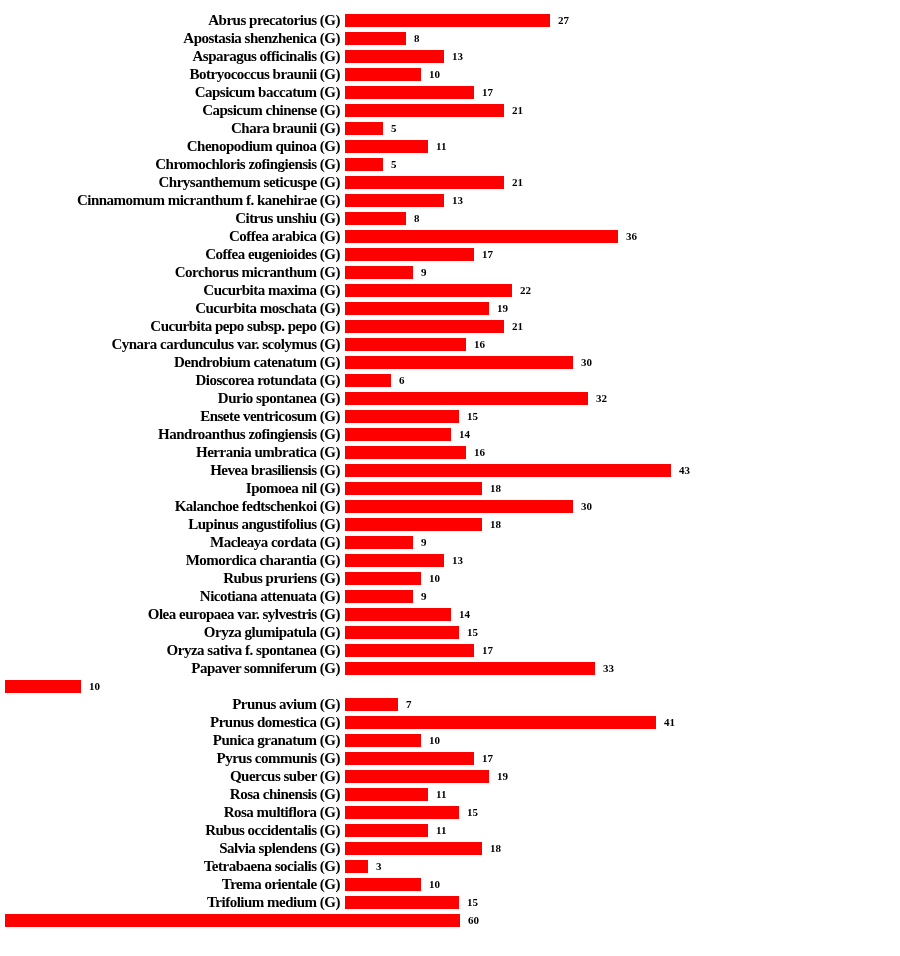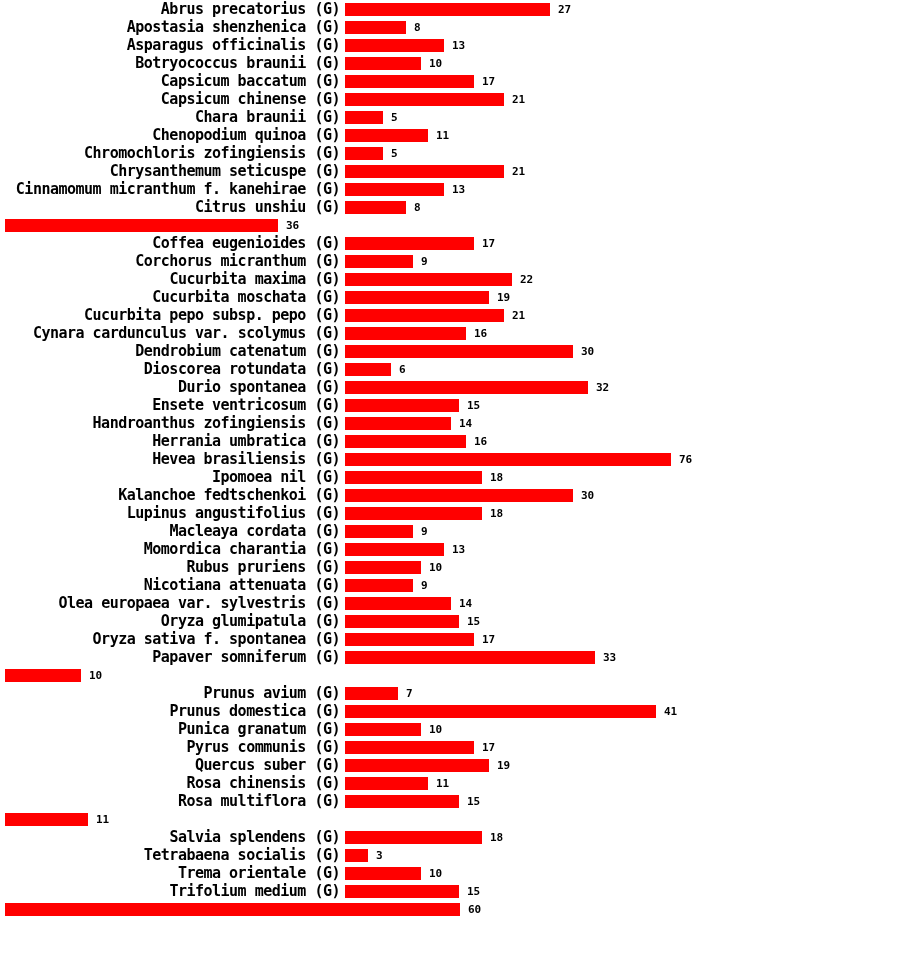--- a/index.html
+++ b/index.html
@@ -9,20 +9,22 @@
   }
   #canvas {
     position: relative;
     width: 900px;
     height: 956px;
     background: #ffffff;
     overflow: hidden;
     font-family: "DejaVu Sans Mono", monospace;
   }
   #chart {
+    padding-top: 11px;
+    font-family: Liberation Serif, serif;
   }
   .row {
     display: flex;
     align-items: center;
     height: 18px;
     white-space: nowrap;
   }
   .label {
     width: 340px;
     flex: 0 0 340px;
@@ -103,20 +105,21 @@
         <div class="label">Cinnamomum micranthum f. kanehirae (G)</div>
         <div class="bar" style="width: 99px; background: rgb(255, 0, 0);"></div>
         <div class="value">13</div>
       </div>
       <div class="row">
         <div class="label">Citrus unshiu (G)</div>
         <div class="bar" style="width: 61px; background: rgb(255, 0, 0);"></div>
         <div class="value">8</div>
       </div>
       <div class="row">
+        <div class="label">Coffea arabica (G)</div>
         <div class="bar" style="width: 273px; background: rgb(255, 0, 0);"></div>
         <div class="value">36</div>
       </div>
       <div class="row">
         <div class="label">Coffea eugenioides (G)</div>
         <div class="bar" style="width: 129px; background: rgb(255, 0, 0);"></div>
         <div class="value">17</div>
       </div>
       <div class="row">
         <div class="label">Corchorus micranthum (G)</div>
@@ -169,21 +172,21 @@
         <div class="value">14</div>
       </div>
       <div class="row">
         <div class="label">Herrania umbratica (G)</div>
         <div class="bar" style="width: 121px; background: rgb(255, 0, 0);"></div>
         <div class="value">16</div>
       </div>
       <div class="row">
         <div class="label">Hevea brasiliensis (G)</div>
         <div class="bar" style="width: 326px; background: rgb(255, 0, 0);"></div>
-        <div class="value">76</div>
+        <div class="value">43</div>
       </div>
       <div class="row">
         <div class="label">Ipomoea nil (G)</div>
         <div class="bar" style="width: 137px; background: rgb(255, 0, 0);"></div>
         <div class="value">18</div>
       </div>
       <div class="row">
         <div class="label">Kalanchoe fedtschenkoi (G)</div>
         <div class="bar" style="width: 228px; background: rgb(255, 0, 0);"></div>
         <div class="value">30</div>
@@ -266,20 +269,21 @@
         <div class="label">Rosa chinensis (G)</div>
         <div class="bar" style="width: 83px; background: rgb(255, 0, 0);"></div>
         <div class="value">11</div>
       </div>
       <div class="row">
         <div class="label">Rosa multiflora (G)</div>
         <div class="bar" style="width: 114px; background: rgb(255, 0, 0);"></div>
         <div class="value">15</div>
       </div>
       <div class="row">
+        <div class="label">Rubus occidentalis (G)</div>
         <div class="bar" style="width: 83px; background: rgb(255, 0, 0);"></div>
         <div class="value">11</div>
       </div>
       <div class="row">
         <div class="label">Salvia splendens (G)</div>
         <div class="bar" style="width: 137px; background: rgb(255, 0, 0);"></div>
         <div class="value">18</div>
       </div>
       <div class="row">
         <div class="label">Tetrabaena socialis (G)</div>

